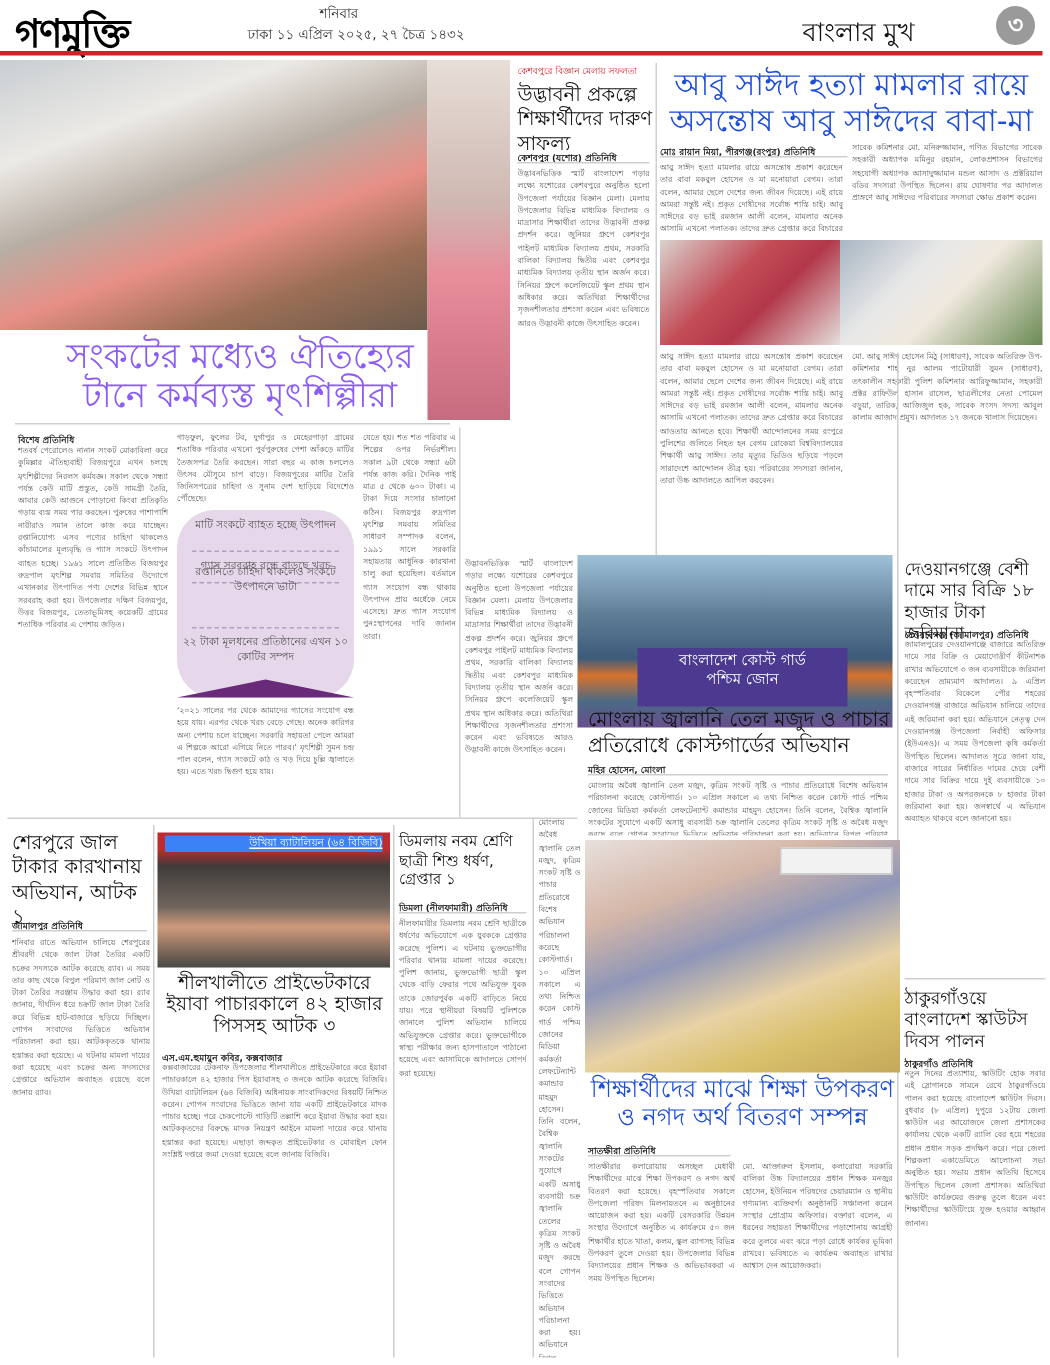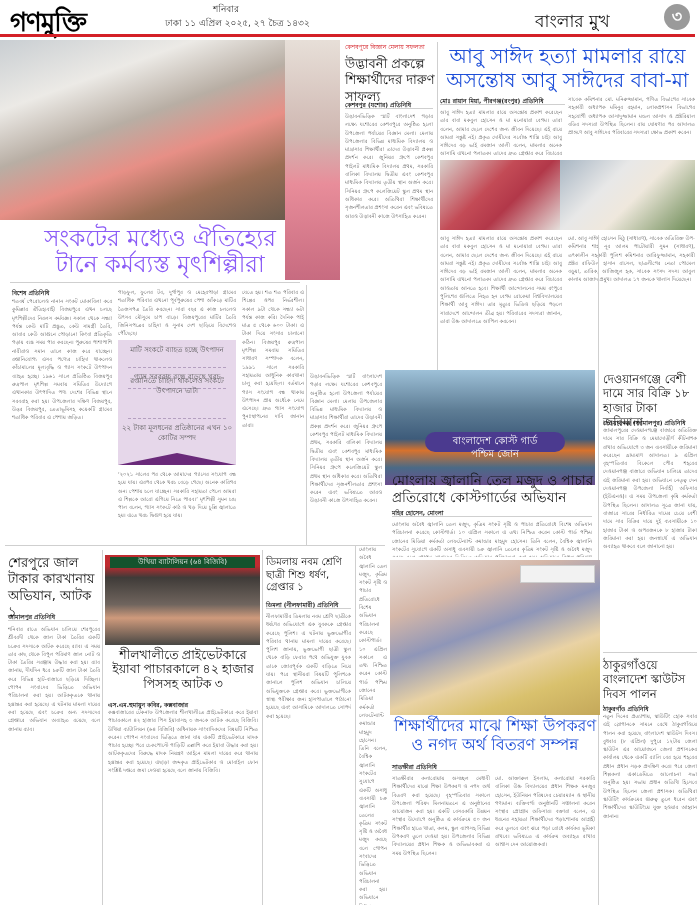--- a/index.html
+++ b/index.html
@@ -21,24 +21,24 @@
   .photo-potter { left: 0; top: 40px; width: 285px; height: 180px;
     background: linear-gradient(160deg, #c9ced2 0%, #eceae6 25%, #b8aea4 45%, #e78f86 62%, #9b6e55 80%, #6b5a4c 100%); }
   .photo-innov { left: 285px; top: 40px; width: 55px; height: 240px;
     background: linear-gradient(180deg, #e7dfd8 0%, #cfb7b1 40%, #e88d9a 60%, #c76b80 100%); }
   .photo-abu { left: 440px; top: 160px; width: 120px; height: 70px;
     background: linear-gradient(135deg, #d9d2cd 0%, #c34b56 40%, #b23849 60%, #e5dfdb 100%); }
   .photo-abu2 { left: 560px; top: 160px; width: 135px; height: 70px;
     background: linear-gradient(135deg, #a8b6c3 0%, #e8e8e8 35%, #efe8dd 55%, #6a8a53 100%); }
   .photo-coast { left: 385px; top: 370px; width: 210px; height: 115px;
     background: linear-gradient(180deg, #9ec1d8 0%, #5e7d95 35%, #3d5b7a 60%, #d7722d 70%, #4a6a86 85%, #6a4e8e 100%); }
-  .coast-banner { left: 425px; top: 432px; width: 140px; height: 20px; background: #4b3a8f; color: #fff; font-size: 10px; text-align: center; line-height: 13px; padding-top: 2px; border-radius: 13px; }
+  .coast-banner { left: 425px; top: 432px; width: 140px; height: 39px; background: #4b3a8f; color: #fff; font-size: 10px; text-align: center; line-height: 13px; padding-top: 2px; }
   .photo-bgb { left: 105px; top: 555px; width: 155px; height: 90px;
     background: linear-gradient(180deg, #c02b30 0%, #c02b30 12%, #3f3b38 25%, #70655e 55%, #cf9a7c 70%, #484744 100%); }
-  .bgb-banner { left: 110px; top: 557px; width: 145px; height: 11px; background: #14532d; color: #fff; font-size: 7px; text-align: center; line-height: 11px; }
+  .bgb-banner { left: 110px; top: 557px; width: 145px; height: 11px; background: #3b82f6; color: #fff; font-size: 7px; text-align: right; line-height: 11px; text-decoration: underline; }
   .photo-edu { left: 390px; top: 560px; width: 210px; height: 155px;
     background: linear-gradient(160deg, #e8e0dd 0%, #d5b7a8 25%, #8f96b8 45%, #e9d2a4 65%, #d9c16d 80%, #c4a85a 100%); }
   .edu-banner { left: 520px; top: 565px; width: 75px; height: 18px; background: #f2f2f2; border: 1px solid #ccc; }
 
   
   .hl-red { color: #8b5cf6; font-weight: normal; line-height: 1.15; }
   .hl-main { left: 20px; top: 225px; width: 280px; font-size: 23px; text-align: center; }
 
   .kicker { font-size: 6px; color: #d42027; }
   .hl-small { font-size: 13px; color: #111; line-height: 1.25; }
@@ -46,21 +46,21 @@
 
   .hl-big { font-size: 23px; color: #1d4ed8; line-height: 1.2; text-align: center; }
 
   .body-text { font-size: 5.2px; line-height: 8.3px; color: #555; text-align: justify; overflow: hidden; }
 
   
   .vrule { width: 1px; background: #cfcfcf; }
   .hrule { height: 1px; background: #cfcfcf; }
 
   
-  .qbox { left: 118px; top: 340px; width: 118px; height: 125px; background: #e6d7ea; }
+  .qbox { left: 118px; top: 340px; width: 118px; height: 125px; background: #e6d7ea; border-radius: 25px; }
   .qline { position: absolute; left: 4px; width: 110px; font-size: 7px; color: #555; text-align: center; line-height: 10px; }
   .qsep { position: absolute; left: 10px; width: 98px; height: 0; border-top: 1px dashed #b49fc0; }
   .qtri { position: absolute; left: 0; bottom: 0; width: 0; height: 0; border-left: 59px solid transparent; border-right: 59px solid transparent; border-bottom: 12px solid #6a2a7a; }
 </style>
 </head>
 <body>
 
 <div class="abs logo">গণমুক্তি</div>
 <div class="abs day">শনিবার</div>
 <div class="abs date">ঢাকা ১১ এপ্রিল ২০২৫, ২৭ চৈত্র ১৪৩২</div>
@@ -134,21 +134,21 @@
 
 <div class="abs hrule" style="left:5px;top:545px;width:380px;"></div>
 <div class="abs hl-small" style="left:8px;top:555px;width:95px;font-size:13px;">শেরপুরে জাল টাকার কারখানায় অভিযান, আটক ১</div>
 <div class="abs byline" style="left:8px;top:612px;">জামালপুর প্রতিনিধি</div>
 <div class="abs hrule" style="left:8px;top:620px;width:90px;"></div>
 <div class="abs body-text" style="left:8px;top:625px;width:92px;height:280px;">শনিবার রাতে অভিযান চালিয়ে শেরপুরের শ্রীবরদী থেকে জাল টাকা তৈরির একটি চক্রের সদস্যকে আটক করেছে র‍্যাব। এ সময় তার কাছ থেকে বিপুল পরিমাণ জাল নোট ও টাকা তৈরির সরঞ্জাম উদ্ধার করা হয়। র‍্যাব জানায়, দীর্ঘদিন ধরে চক্রটি জাল টাকা তৈরি করে বিভিন্ন হাট-বাজারে ছড়িয়ে দিচ্ছিল। গোপন সংবাদের ভিত্তিতে অভিযান পরিচালনা করা হয়। আটককৃতকে থানায় হস্তান্তর করা হয়েছে। এ ঘটনায় মামলা দায়ের করা হয়েছে এবং চক্রের অন্য সদস্যদের গ্রেপ্তারে অভিযান অব্যাহত রয়েছে বলে জানায় র‍্যাব।</div>
 <div class="abs vrule" style="left:102px;top:550px;height:355px;"></div>
 
 <div class="abs photo photo-bgb"></div>
 <div class="abs bgb-banner">উখিয়া ব্যাটালিয়ন (৬৪ বিজিবি)</div>
-<div class="abs hl-red" style="left:108px;top:648px;width:150px;font-size:12.5px;color:#111;text-align:center;font-family:Liberation Serif, serif;">শীলখালীতে প্রাইভেটকারে ইয়াবা পাচারকালে ৪২ হাজার পিসসহ আটক ৩</div>
+<div class="abs hl-red" style="left:108px;top:648px;width:150px;font-size:12.5px;color:#111;text-align:center;">শীলখালীতে প্রাইভেটকারে ইয়াবা পাচারকালে ৪২ হাজার পিসসহ আটক ৩</div>
 <div class="abs byline" style="left:108px;top:700px;">এস.এম.হুমায়ুন কবির, কক্সবাজার</div>
 <div class="abs body-text" style="left:108px;top:708px;width:150px;height:200px;">কক্সবাজারের টেকনাফ উপজেলার শীলখালীতে প্রাইভেটকারে করে ইয়াবা পাচারকালে ৪২ হাজার পিস ইয়াবাসহ ৩ জনকে আটক করেছে বিজিবি। উখিয়া ব্যাটালিয়ন (৬৪ বিজিবি) অধিনায়ক সাংবাদিকদের বিষয়টি নিশ্চিত করেন। গোপন সংবাদের ভিত্তিতে জানা যায় একটি প্রাইভেটকারে মাদক পাচার হচ্ছে। পরে চেকপোস্টে গাড়িটি তল্লাশি করে ইয়াবা উদ্ধার করা হয়। আটককৃতদের বিরুদ্ধে মাদক নিয়ন্ত্রণ আইনে মামলা দায়ের করে থানায় হস্তান্তর করা হয়েছে। এছাড়া জব্দকৃত প্রাইভেটকার ও মোবাইল ফোন সংশ্লিষ্ট দপ্তরে জমা দেওয়া হয়েছে বলে জানায় বিজিবি।</div>
 <div class="abs vrule" style="left:262px;top:550px;height:355px;"></div>
 
 <div class="abs hl-small" style="left:266px;top:556px;width:85px;font-size:10px;">ডিমলায় নবম শ্রেণি ছাত্রী শিশু ধর্ষণ, গ্রেপ্তার ১</div>
 <div class="abs byline" style="left:266px;top:600px;">ডিমলা (নীলফামারী) প্রতিনিধি</div>
 <div class="abs hrule" style="left:266px;top:608px;width:85px;"></div>
 <div class="abs body-text" style="left:266px;top:612px;width:85px;height:295px;">নীলফামারীর ডিমলায় নবম শ্রেণি ছাত্রীকে ধর্ষণের অভিযোগে এক যুবককে গ্রেপ্তার করেছে পুলিশ। এ ঘটনায় ভুক্তভোগীর পরিবার থানায় মামলা দায়ের করেছে। পুলিশ জানায়, ভুক্তভোগী ছাত্রী স্কুল থেকে বাড়ি ফেরার পথে অভিযুক্ত যুবক তাকে জোরপূর্বক একটি বাড়িতে নিয়ে যায়। পরে স্থানীয়রা বিষয়টি পুলিশকে জানালে পুলিশ অভিযান চালিয়ে অভিযুক্তকে গ্রেপ্তার করে। ভুক্তভোগীকে স্বাস্থ্য পরীক্ষার জন্য হাসপাতালে পাঠানো হয়েছে এবং আসামিকে আদালতে সোপর্দ করা হয়েছে।</div>
 <div class="abs vrule" style="left:355px;top:545px;height:360px;"></div>
 

